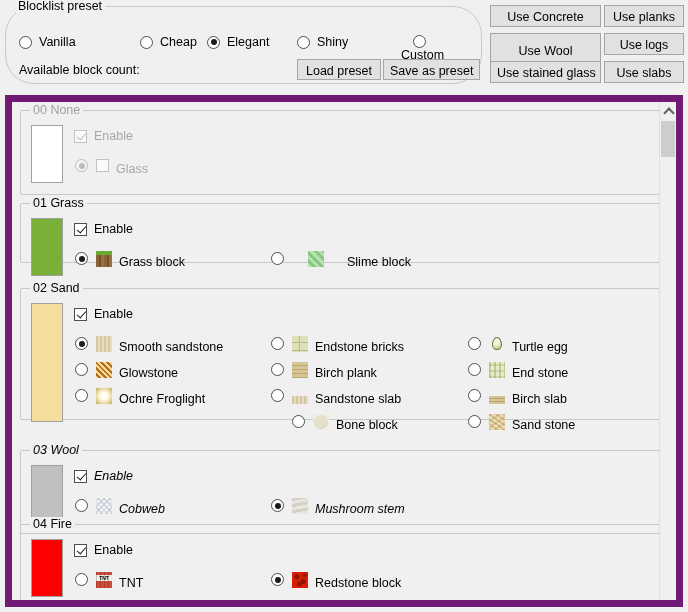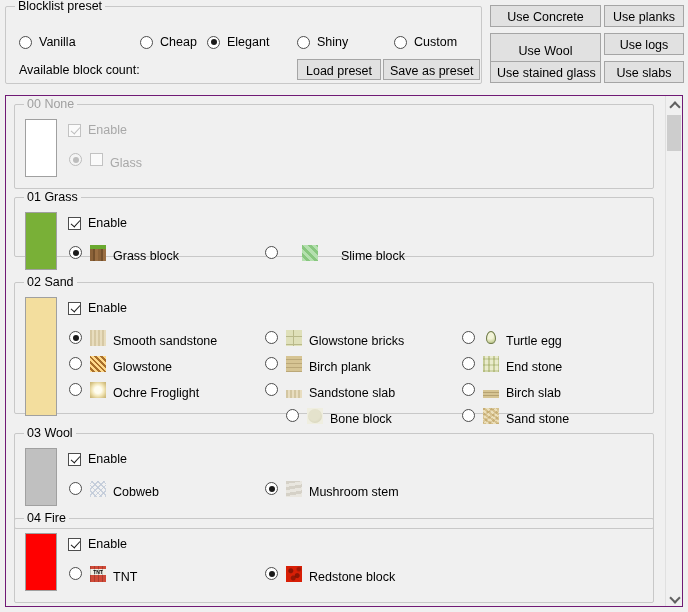--- a/index.html
+++ b/index.html
@@ -27,21 +27,21 @@
     padding: 0 3px;
     font-size: 12.5px;
     line-height: 14px;
     white-space: nowrap;
   }
   .groupbox.disabled > .gb-title { color: #a0a0a0; }
 
   
   #preset-panel {
     left: 5px; top: 6px;
-    width: 477px; height: 78px;
+    width: 477px; height: 78px; border-radius: 29px;
   }
 
   .radio-row { position: absolute; display: flex; align-items: center; }
   .radio {
     width: 13px; height: 13px;
     border-radius: 50%;
     border: 1.4px solid #4d4d4d;
     background: #fff;
     box-sizing: border-box;
     position: relative;
@@ -104,21 +104,21 @@
     left: 13px; top: 56px;
     font-size: 12.5px;
     text-align: right;
   }
 
   
   #scroll-area {
     position: absolute;
     left: 5px; top: 95px;
     width: 678px; height: 512px;
-    border: 1px solid #701a75;
+    border: 7px solid #701a75;
     background: #f0f0f0;
     box-sizing: border-box;
     overflow: hidden;
   }
   #scroll-content {
     position: absolute;
     left: 0; top: 0;
     width: 659px; height: 510px;
   }
 
@@ -312,21 +312,21 @@
     <span class="radio-label">Cheap</span>
   </div>
   <div class="radio-row" style="left:201px; top:28px;">
     <span class="radio checked"></span>
     <span class="radio-label">Elegant</span>
   </div>
   <div class="radio-row" style="left:291px; top:28px;">
     <span class="radio"></span>
     <span class="radio-label">Shiny</span>
   </div>
-  <div class="radio-row" style="left:388px; top:28px;">
+  <div class="radio-row" style="left:388px; top:28px;flex-direction:column;">
     <span class="radio"></span>
     <span class="radio-label">Custom</span>
   </div>
 
   <span id="available-label">Available block count:</span>
 
   <button class="btn" style="left:291px; top:52px; width:84px; height:21px;">Load preset</button>
   <button class="btn" style="left:377px; top:52px; width:97px; height:21px;">Save as preset</button>
 </div>
 
@@ -382,21 +382,21 @@
       </div>
 
       <div class="radio-row" style="left:54px; top:44px;">
         <span class="radio checked"></span>
         <span class="tex tex-smooth_sandstone"></span>
         <span class="opt-label">Smooth sandstone</span>
       </div>
       <div class="radio-row" style="left:250px; top:44px;">
         <span class="radio"></span>
         <span class="tex tex-endstone_bricks"></span>
-        <span class="opt-label">Glowstone bricks</span>
+        <span class="opt-label">Endstone bricks</span>
       </div>
       <div class="radio-row" style="left:447px; top:44px;">
         <span class="radio"></span>
         <span class="tex tex-turtle_egg"></span>
         <span class="opt-label">Turtle egg</span>
       </div>
 
       <div class="radio-row" style="left:54px; top:70px;">
         <span class="radio"></span>
         <span class="tex tex-glowstone"></span>
@@ -434,21 +434,21 @@
         <span class="tex tex-bone_block"></span>
         <span class="opt-label">Bone block</span>
       </div>
       <div class="radio-row" style="left:447px; top:122px;">
         <span class="radio"></span>
         <span class="tex tex-sand_stone"></span>
         <span class="opt-label">Sand stone</span>
       </div>
     </div>
 
-    <div class="groupbox blockgroup" style="top:337px; height:96px;">
+    <div class="groupbox blockgroup" style="top:348px; height:84px;font-style:italic;">
       <span class="gb-title">03 Wool</span>
       <div class="swatch" style="left:10px; top:14px; width:32px; height:58px; background:#c0c0c0;"></div>
       <div class="cb-row" style="left:53px; top:18px;">
         <span class="checkbox checked"></span>
         <span class="cb-label">Enable</span>
       </div>
       <div class="radio-row" style="left:54px; top:44px;">
         <span class="radio"></span>
         <span class="tex tex-cobweb"></span>
         <span class="opt-label">Cobweb</span>

